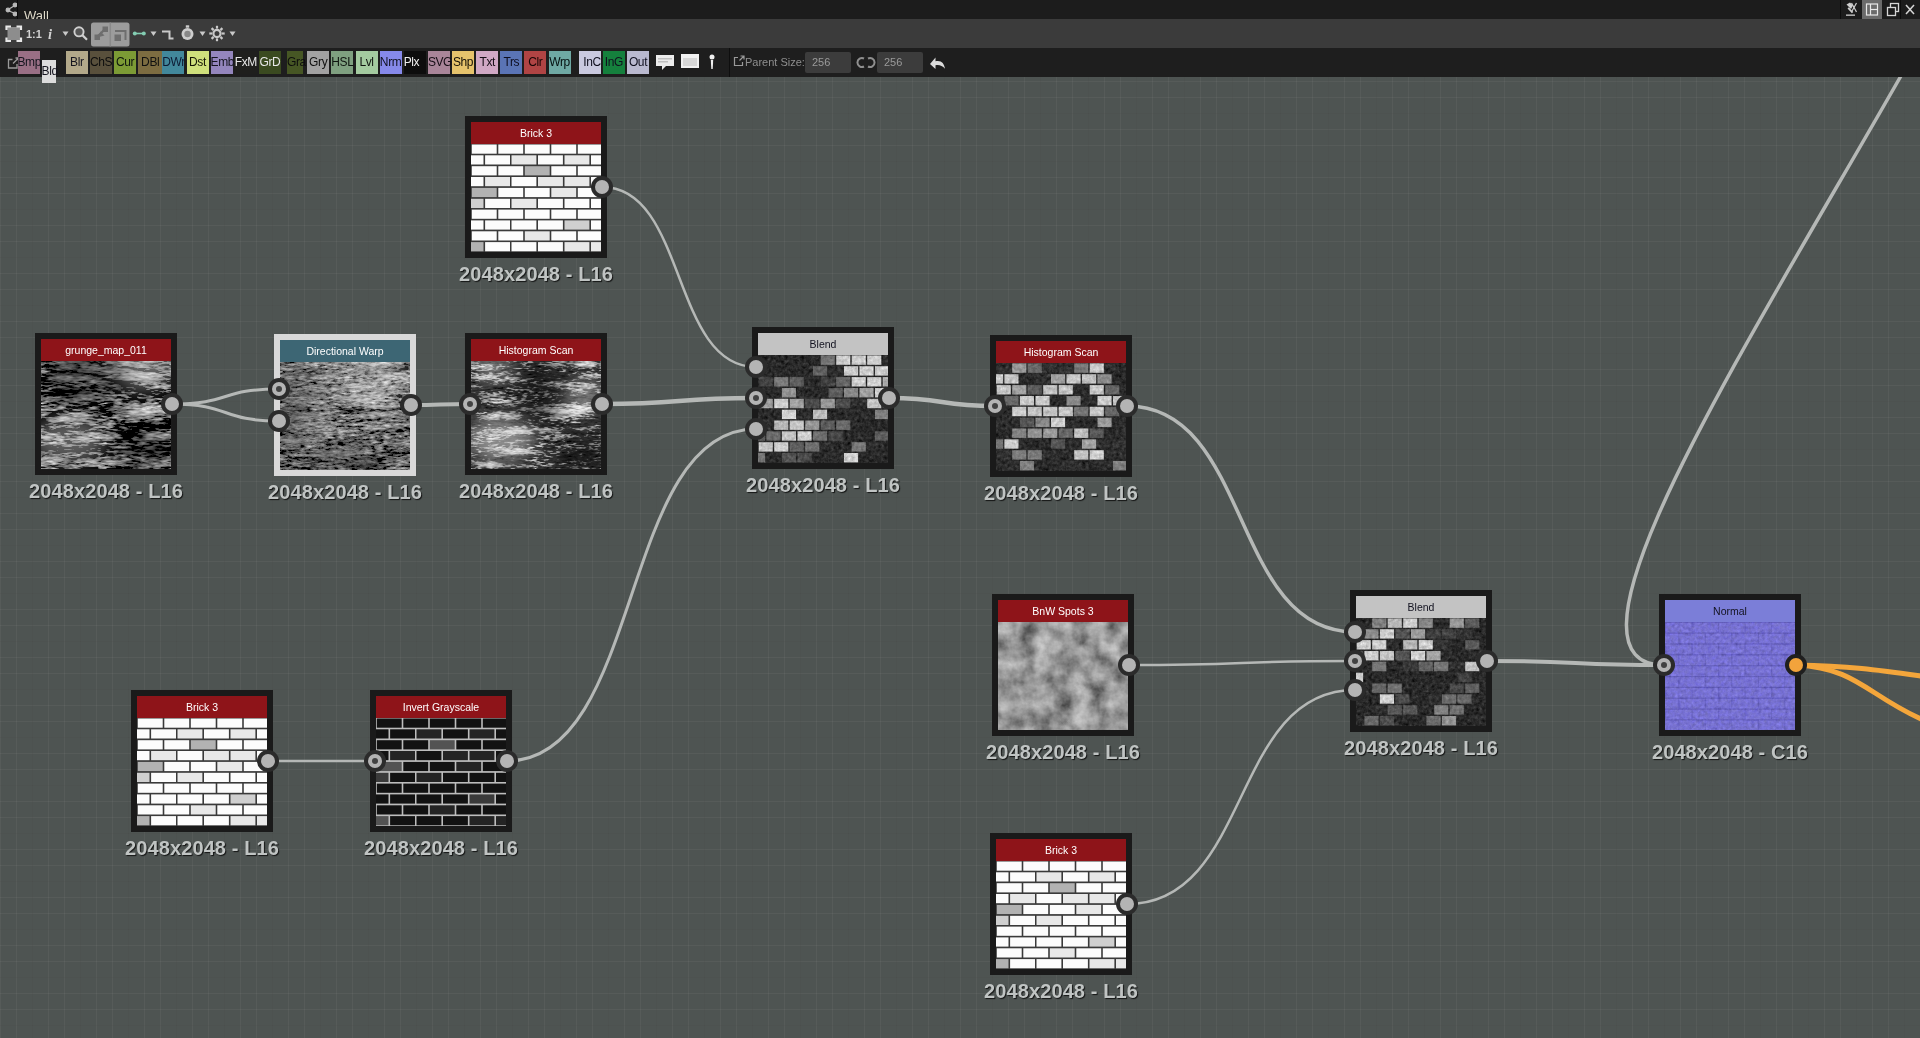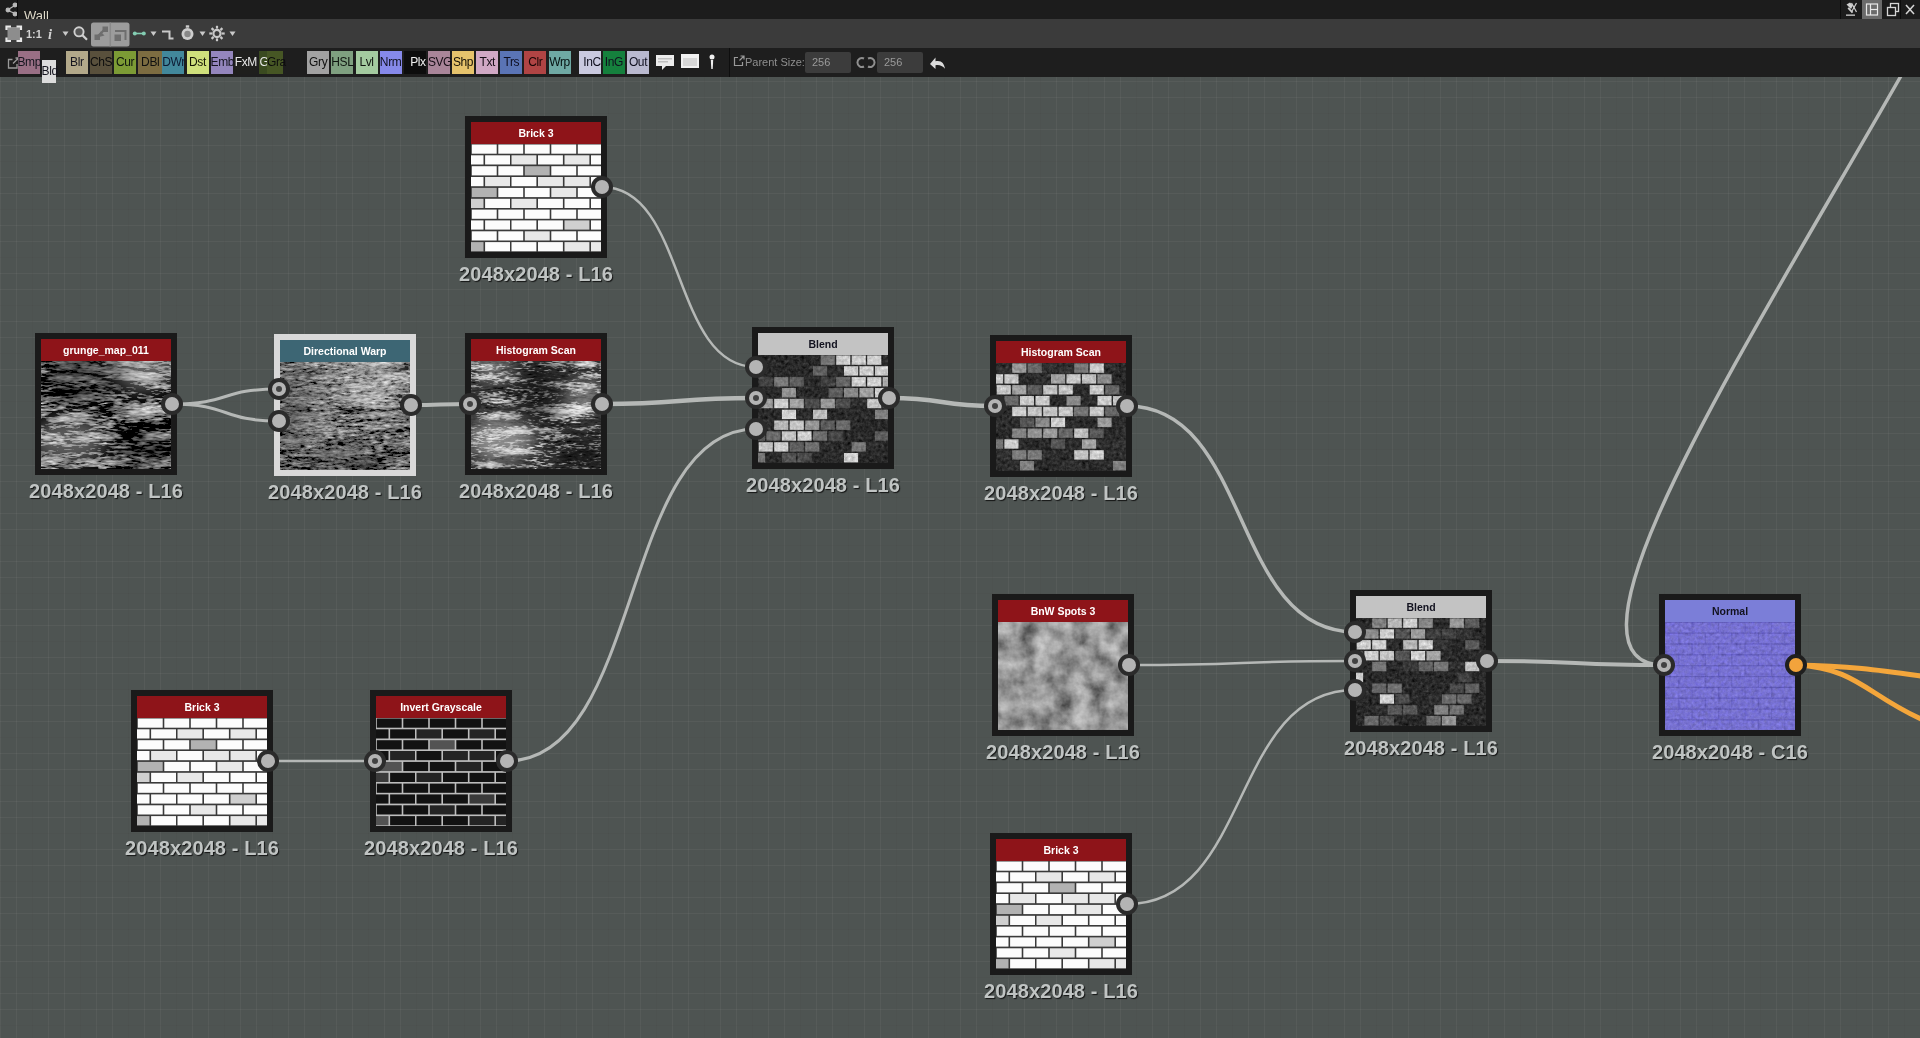--- a/index.html
+++ b/index.html
@@ -10,21 +10,21 @@
 background-image:
  linear-gradient(to right, rgba(0,0,0,0.10) 1px, transparent 1px),
  linear-gradient(to bottom, rgba(0,0,0,0.10) 1px, transparent 1px),
  linear-gradient(to right, rgba(255,255,255,0.045) 1px, transparent 1px),
  linear-gradient(to bottom, rgba(255,255,255,0.045) 1px, transparent 1px);
 background-size:48px 48px,48px 48px,16px 16px,16px 16px;
 background-position:32px 36px,32px 36px,0px 4px,0px 4px;}
 .node{position:absolute;border:6px solid #1a1a1a;width:142px;height:142px;background:#1a1a1a;z-index:2}
 .node.sel{border-color:#d9d9d9}
 .nhead{position:absolute;left:0;top:0;width:130px;height:22px;line-height:22px;text-align:center;
-font-size:10.5px;font-weight:bold;z-index:3}
+font-size:10.5px;font-weight:normal;z-index:3}
 .nthumb{position:absolute;left:0;top:0;width:130px;height:130px}
 .cap{position:absolute;font-size:20px;font-weight:bold;color:#c0c4c3;text-align:center;width:240px;
 text-shadow:1px 1px 1px rgba(10,10,10,0.85);letter-spacing:0.1px;z-index:2}
 .conn{position:absolute;border-radius:50%;z-index:5}
 svg.wires{position:absolute;left:0;top:0;z-index:1}
 </style></head><body>
 
 <svg width="0" height="0" style="position:absolute">
 <defs>
 <symbol id="bw">
@@ -271,26 +271,26 @@
     <div style="position:absolute;left:41.6px;top:12px;width:14px;height:23px;background:#dcdcdc;color:#15151f;font-size:12px;letter-spacing:-0.4px;text-align:center;line-height:23px;white-space:nowrap">Bld</div>
     <div style="position:absolute;left:65.8px;top:3px;width:22px;height:23px;background:#b3a98a;color:#15151f;font-size:12px;letter-spacing:-0.4px;text-align:center;line-height:23px;white-space:nowrap">Blr</div>
     <div style="position:absolute;left:89.9px;top:3px;width:22px;height:23px;background:#59503c;color:#0d0d0d;font-size:12px;letter-spacing:-0.4px;text-align:center;line-height:23px;white-space:nowrap">ChS</div>
     <div style="position:absolute;left:114.1px;top:3px;width:22px;height:23px;background:#7c9b35;color:#0d150d;font-size:12px;letter-spacing:-0.4px;text-align:center;line-height:23px;white-space:nowrap">Cur</div>
     <div style="position:absolute;left:138.2px;top:3px;width:24px;height:23px;background:#7c6c41;color:#101010;font-size:12px;letter-spacing:-0.4px;text-align:center;line-height:23px;white-space:nowrap">DBl</div>
     <div style="position:absolute;left:162.3px;top:3px;width:22px;height:23px;background:#42889b;color:#0d1a33;font-size:12px;letter-spacing:-0.4px;text-align:center;line-height:23px;white-space:nowrap">DWr</div>
     <div style="position:absolute;left:186.5px;top:3px;width:22px;height:23px;background:#cfe07c;color:#151505;font-size:12px;letter-spacing:-0.4px;text-align:center;line-height:23px;white-space:nowrap">Dst</div>
     <div style="position:absolute;left:210.6px;top:3px;width:22px;height:23px;background:#9486bd;color:#15151f;font-size:12px;letter-spacing:-0.4px;text-align:center;line-height:23px;white-space:nowrap">Emb</div>
     <div style="position:absolute;left:234.8px;top:3px;width:22px;height:23px;background:#1f1f1d;color:#e8e8e8;font-size:12px;letter-spacing:-0.4px;text-align:center;line-height:23px;white-space:nowrap">FxM</div>
     <div style="position:absolute;left:258.9px;top:3px;width:22px;height:23px;background:#3a4a20;color:#e8e8e8;font-size:12px;letter-spacing:-0.4px;text-align:center;line-height:23px;white-space:nowrap">GrD</div>
-    <div style="position:absolute;left:267px;top:3px;width:16px;height:23px;background:#465624;color:#0d0d0d;font-size:12px;letter-spacing:-0.4px;text-align:center;line-height:23px;white-space:nowrap">Gra</div>
+    <div style="position:absolute;left:287px;top:3px;width:16px;height:23px;background:#465624;color:#0d0d0d;font-size:12px;letter-spacing:-0.4px;text-align:center;line-height:23px;white-space:nowrap">Gra</div>
     <div style="position:absolute;left:307.2px;top:3px;width:22px;height:23px;background:#a2a2a2;color:#101010;font-size:12px;letter-spacing:-0.4px;text-align:center;line-height:23px;white-space:nowrap">Gry</div>
     <div style="position:absolute;left:331.3px;top:3px;width:22px;height:23px;background:#7fa080;color:#101510;font-size:12px;letter-spacing:-0.4px;text-align:center;line-height:23px;white-space:nowrap">HSL</div>
     <div style="position:absolute;left:355.5px;top:3px;width:22px;height:23px;background:#a4cba0;color:#101510;font-size:12px;letter-spacing:-0.4px;text-align:center;line-height:23px;white-space:nowrap">Lvl</div>
     <div style="position:absolute;left:379.6px;top:3px;width:22px;height:23px;background:#8689ea;color:#10101f;font-size:12px;letter-spacing:-0.4px;text-align:center;line-height:23px;white-space:nowrap">Nrm</div>
-    <div style="position:absolute;left:403.7px;top:3px;width:22px;height:23px;background:#0d0d0d;color:#f0f0f0;font-size:12px;letter-spacing:-0.4px;text-align:right;line-height:23px;white-space:nowrap">Plx</div>
+    <div style="position:absolute;left:403.7px;top:3px;width:22px;height:23px;background:#0d0d0d;color:#f0f0f0;font-size:12px;letter-spacing:-0.4px;text-align:left;line-height:23px;white-space:nowrap">Plx</div>
     <div style="position:absolute;left:427.9px;top:3px;width:22px;height:23px;background:#a98599;color:#150d15;font-size:12px;letter-spacing:-0.4px;text-align:center;line-height:23px;white-space:nowrap">SVG</div>
     <div style="position:absolute;left:452.0px;top:3px;width:22px;height:23px;background:#e6c36c;color:#151005;font-size:12px;letter-spacing:-0.4px;text-align:center;line-height:23px;white-space:nowrap">Shp</div>
     <div style="position:absolute;left:476.2px;top:3px;width:22px;height:23px;background:#d0a8c4;color:#150d15;font-size:12px;letter-spacing:-0.4px;text-align:center;line-height:23px;white-space:nowrap">Txt</div>
     <div style="position:absolute;left:500.3px;top:3px;width:22px;height:23px;background:#5a74b5;color:#0d0d1f;font-size:12px;letter-spacing:-0.4px;text-align:center;line-height:23px;white-space:nowrap">Trs</div>
     <div style="position:absolute;left:524.4px;top:3px;width:22px;height:23px;background:#b04444;color:#150505;font-size:12px;letter-spacing:-0.4px;text-align:center;line-height:23px;white-space:nowrap">Clr</div>
     <div style="position:absolute;left:548.6px;top:3px;width:22px;height:23px;background:#6fa9a4;color:#051010;font-size:12px;letter-spacing:-0.4px;text-align:center;line-height:23px;white-space:nowrap">Wrp</div>
     <div style="position:absolute;left:578.7px;top:3px;width:22px;height:23px;background:#c9c9df;color:#10101f;font-size:12px;letter-spacing:-0.4px;text-align:right;line-height:23px;white-space:nowrap">InC</div>
     <div style="position:absolute;left:602.9px;top:3px;width:22px;height:23px;background:#15803d;color:#10101f;font-size:12px;letter-spacing:-0.4px;text-align:center;line-height:23px;white-space:nowrap">InG</div>
     <div style="position:absolute;left:627.0px;top:3px;width:22px;height:23px;background:#b9b9cf;color:#10101f;font-size:12px;letter-spacing:-0.4px;text-align:center;line-height:23px;white-space:nowrap">Out</div>
     <svg width="80" height="29" style="position:absolute;left:650px;top:0">

